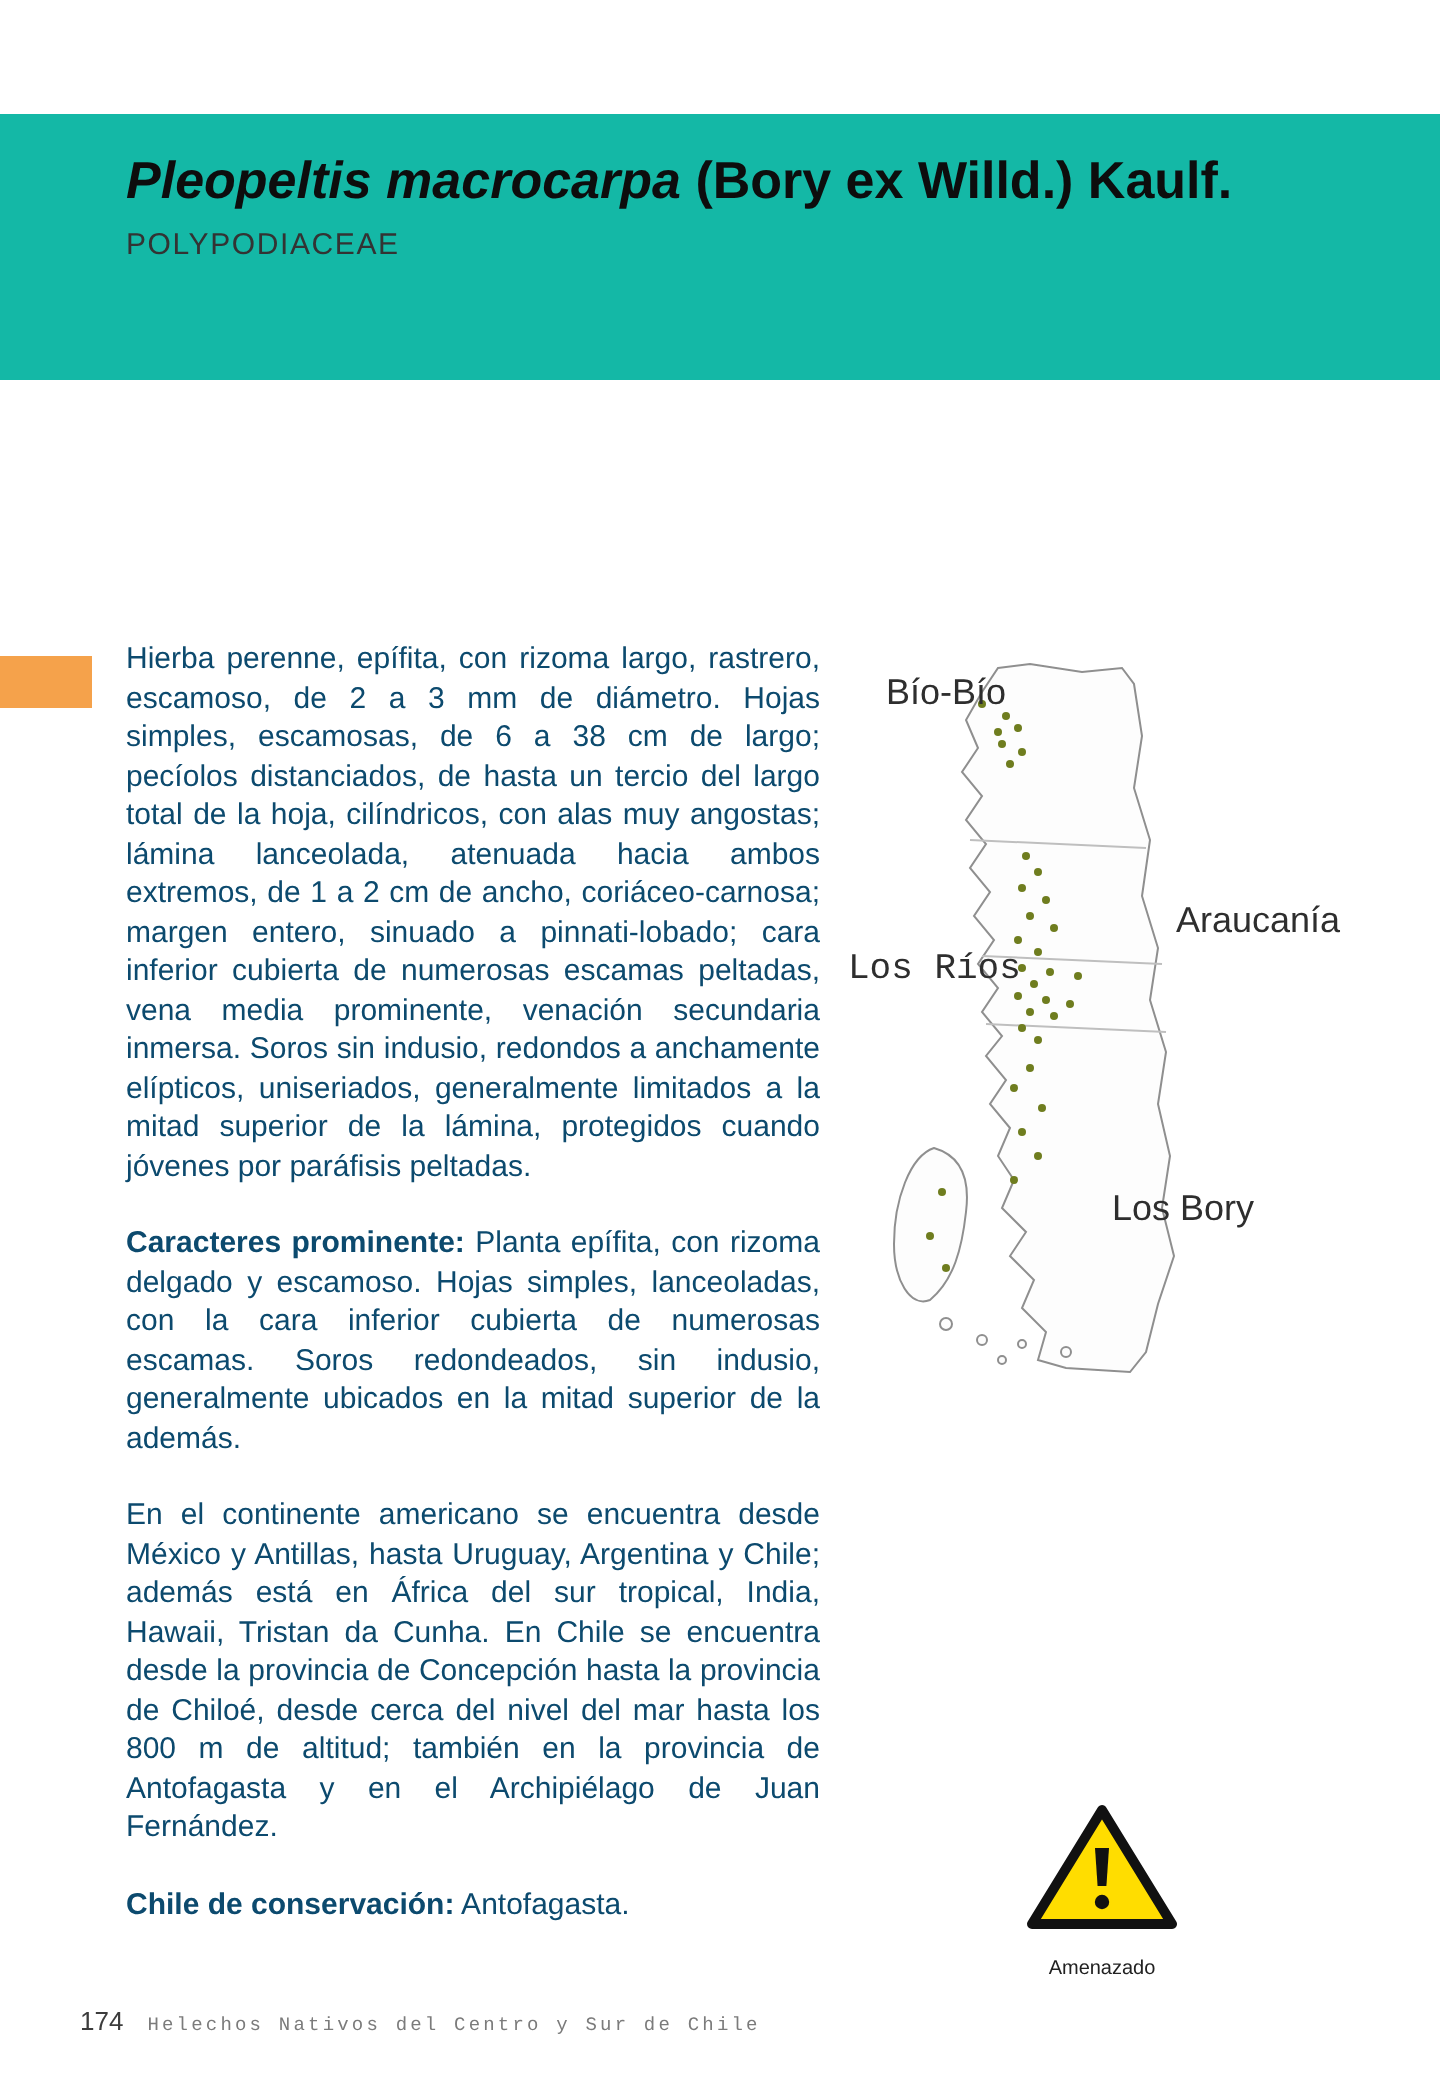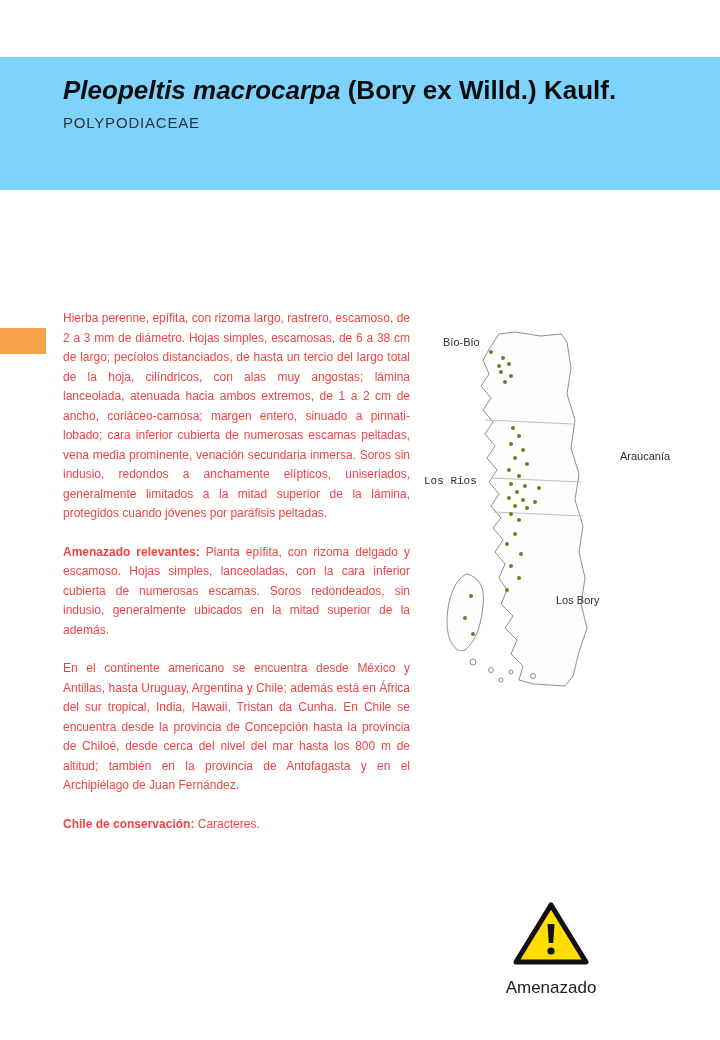--- a/index.html
+++ b/index.html
@@ -1,37 +1,37 @@
 <!DOCTYPE html>
 <html><head>
 <meta charset="utf-8">
 <style>
   html,body{margin:0;padding:0;background:#fff;}
   .page{position:relative;width:720px;height:1040px;background:#ffffff;overflow:hidden;
         font-family:"Liberation Sans",sans-serif;color:#1d1d1d;}
-  .orange-band{position:absolute;left:0;top:57px;width:720px;height:133px;background:#7dd3fc;}
+  .orange-band{position:absolute;left:0;top:57px;width:720px;height:133px;background:#14b8a6;}
   .title{position:absolute;left:63px;top:18px;font-size:26px;line-height:30px;color:#0d0d0d;white-space:nowrap;}
   .title .sp{font-style:italic;font-weight:bold;}
   .title .auth{font-weight:bold;}
   .family{position:absolute;left:63px;top:57px;font-size:15px;letter-spacing:0.8px;color:#333;}
   .section-marker{position:absolute;left:0;top:328px;width:46px;height:26px;background:#F5A24B;}
-  .body-col{position:absolute;left:63px;top:309px;width:347px;font-size:12px;line-height:19.5px;
-            text-align:justify;color:#ef4444;}
+  .body-col{position:absolute;left:63px;top:320px;width:347px;font-size:15px;line-height:19.5px;
+            text-align:justify;color:#0c4a6e;}
   .body-col p{margin:0 0 19px 0;}
   .body-col p.gap{margin-top:19px;}
   b.inline-label{font-weight:bold;}
   .map-wrap{position:absolute;left:415px;top:328px;width:255px;height:365px;}
   .map-wrap svg{position:absolute;left:0;top:0;}
-  .map-label{position:absolute;font-size:11px;color:#2e2e2e;white-space:nowrap;}
+  .map-label{position:absolute;font-size:18px;color:#2e2e2e;white-space:nowrap;}
   .lbl-biobio{left:28px;top:8px;}
-  .lbl-araucania{left:173px;top:122px;margin-left:32px;}
+  .lbl-araucania{left:173px;top:122px;}
   .lbl-losrios{left:9px;top:147px;font-family:Liberation Mono, monospace;}
   .lbl-loslagos{left:141px;top:266px;}
   .warning{position:absolute;left:505px;top:900px;width:92px;text-align:center;}
-  .warning-label{margin-top:6px;font-size:17px;color:#222;}
+  .warning-label{margin-top:6px;font-size:10px;color:#222;}
   .footer{position:absolute;left:40px;top:1003px;display:flex;align-items:baseline;}
   .page-number{font-size:13px;color:#3c3c3c;}
   .book-title{margin-left:12px;font-family:"Liberation Mono",monospace;font-size:9.5px;
               letter-spacing:1.6px;color:#7b7b7b;}
 </style>
 </head>
 <body>
 
 <div class="page">
 
@@ -39,23 +39,23 @@
     <div class="title">
       <span class="sp">Pleopeltis macrocarpa</span><span class="auth"> (Bory ex Willd.) Kaulf.</span>
     </div>
     <div class="family">POLYPODIACEAE</div>
   </div>
 
   <div class="section-marker"></div>
 
   <div class="body-col">
     <p>Hierba perenne, epífita, con rizoma largo, rastrero, escamoso, de 2 a 3 mm de diámetro. Hojas simples, escamosas, de 6 a 38 cm de largo; pecíolos distanciados, de hasta un tercio del largo total de la hoja, cilíndricos, con alas muy angostas; lámina lanceolada, atenuada hacia ambos extremos, de 1 a 2 cm de ancho, coriáceo-carnosa; margen entero, sinuado a pinnati-lobado; cara inferior cubierta de numerosas escamas peltadas, vena media prominente, venación secundaria inmersa. Soros sin indusio, redondos a anchamente elípticos, uniseriados, generalmente limitados a la mitad superior de la lámina, protegidos cuando jóvenes por paráfisis peltadas.</p>
-    <p class="gap"><b class="inline-label">Amenazado relevantes:</b><span> Planta epífita, con rizoma delgado y escamoso. Hojas simples, lanceoladas, con la cara inferior cubierta de numerosas escamas. Soros redondeados, sin indusio, generalmente ubicados en la mitad superior de la además.</span></p>
+    <p class="gap"><b class="inline-label">Caracteres prominente:</b><span> Planta epífita, con rizoma delgado y escamoso. Hojas simples, lanceoladas, con la cara inferior cubierta de numerosas escamas. Soros redondeados, sin indusio, generalmente ubicados en la mitad superior de la además.</span></p>
     <p class="gap">En el continente americano se encuentra desde México y Antillas, hasta Uruguay, Argentina y Chile; además está en África del sur tropical, India, Hawaii, Tristan da Cunha. En Chile se encuentra desde la provincia de Concepción hasta la provincia de Chiloé, desde cerca del nivel del mar hasta los 800 m de altitud; también en la provincia de Antofagasta y en el Archipiélago de Juan Fernández.</p>
-    <p class="gap"><b class="inline-label">Chile de conservación:</b><span> Caracteres.</span></p>
+    <p class="gap"><b class="inline-label">Chile de conservación:</b><span> Antofagasta.</span></p>
   </div>
 
   <div class="map-wrap">
     <svg width="255" height="365" viewBox="0 0 255 365">
 
       <path d="M84,6 L100,4 L126,8 L146,6 L152,14
                L156,40 L152,66 L160,92 L156,120 L164,146 L160,172 L168,198 L164,224 L170,250 L166,276 L172,300 L164,324 L158,348 L150,358
                L118,356 L104,352
                L108,338 L96,326 L102,312 L90,300 L98,288 L86,276 L92,262 L84,250 L90,236 L80,224 L88,212 L78,200 L86,190 L76,178 L84,166 L74,154 L82,142 L72,130 L80,118 L70,106 L78,94 L68,82 L76,70 L66,58 L74,46 L68,32 L76,18 Z" fill="#fdfdfd" stroke="#8f8f8f" stroke-width="1"></path>
 
@@ -117,14 +117,18 @@
 
   <div class="warning">
     <svg width="76" height="68" viewBox="0 0 76 68">
       <path d="M38,5 L73,62 L3,62 Z" fill="#FFDD00" stroke="#111" stroke-width="5" stroke-linejoin="round"></path>
       <path d="M34.5,24 h7 l-1.3,19 h-4.4 Z" fill="#111"></path>
       <circle cx="38" cy="51" r="3.6" fill="#111"></circle>
     </svg>
     <div class="warning-label">Amenazado</div>
   </div>
 
+  <div class="footer">
+    <span class="page-number">174</span>
+    <span class="book-title">Helechos Nativos del Centro y Sur de Chile</span>
+  </div>
 
 </div>
 
 </body></html>

